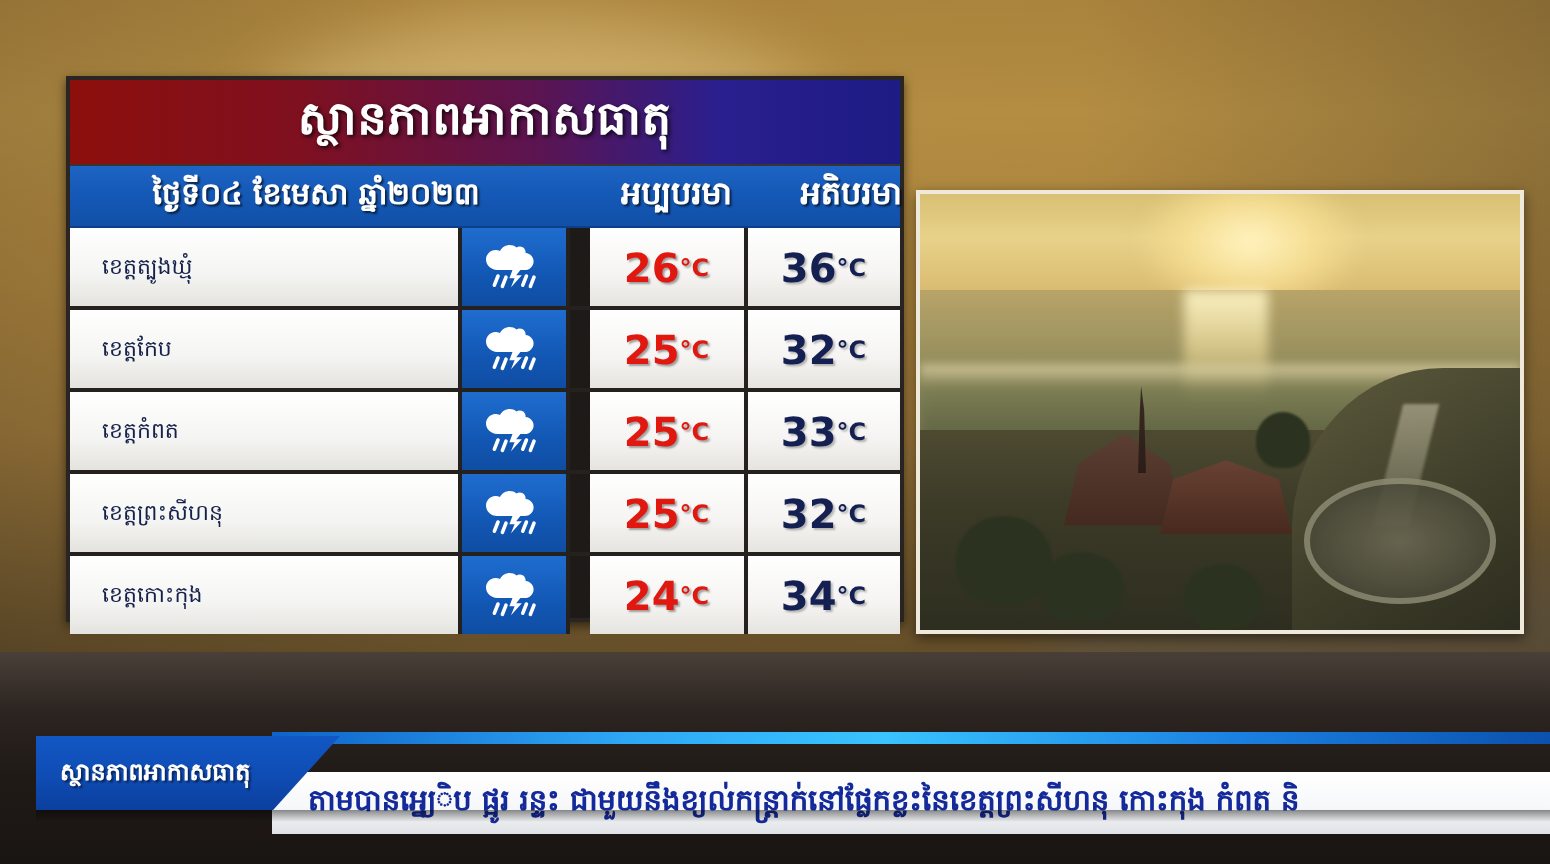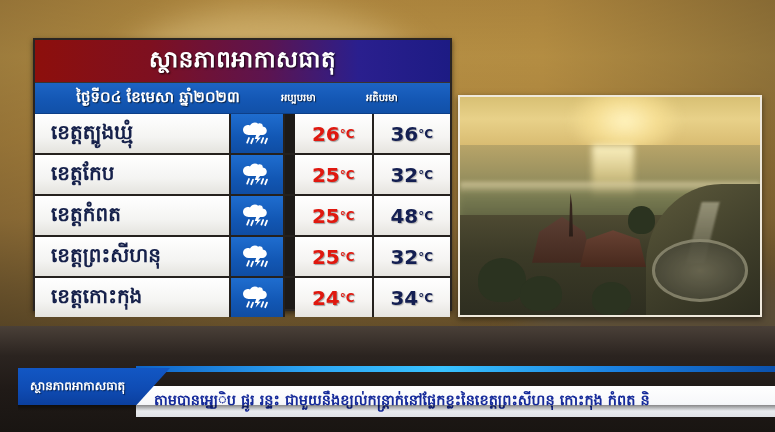--- a/index.html
+++ b/index.html
@@ -48,36 +48,36 @@
   .panel-subhead{
     height:30px;background:linear-gradient(180deg,#1d64c4 0%,#1457b4 55%,#1150a8 100%);
     display:flex;align-items:center;
     border-bottom:1px solid #0d3f88;
   }
   .sh-date{
     flex:0 0 246px;text-align:center;color:#fff;font-size:15px;font-weight:bold;
     text-shadow:1px 1px 1px rgba(0,0,0,.6);
   }
   .sh-min,.sh-max{
-    flex:0 0 85px;text-align:left;color:#fff;font-size:10px;font-weight:bold;
+    flex:0 0 85px;text-align:right;color:#fff;font-size:16px;font-weight:bold;
     text-shadow:1px 1px 1px rgba(0,0,0,.6);
   }
 
   
   .rows{padding:0;}
   .row{
     display:flex;align-items:stretch;height:39px;
     border-bottom:2px solid #25211e;
   }
   .row:last-child{border-bottom:none;}
   .c-name{
     flex:0 0 196px;background:linear-gradient(180deg,#ffffff 0%,#f4f4f2 60%,#e4e3de 100%);
     display:flex;align-items:center;padding-left:16px;
     border-right:2px solid #25211e;
-    color:#16214b;font-size:20px;font-weight:bold;
+    color:#16214b;font-size:11px;font-weight:normal;
     box-sizing:border-box;
   }
   .c-icon{
     flex:0 0 52px;background:linear-gradient(180deg,#1f6dcf 0%,#1257b4 60%,#0f4da3 100%);
     display:flex;align-items:center;justify-content:center;
     border-right:2px solid #25211e;
   }
   .c-min,.c-max{
     flex:1 1 0;background:linear-gradient(180deg,#ffffff 0%,#f5f4f2 60%,#e6e4df 100%);
     display:flex;align-items:center;justify-content:center;
@@ -273,21 +273,21 @@
     <line x1="24.2" y1="18" x2="22.4" y2="22.6"></line>
     <line x1="28" y1="18.6" x2="26.2" y2="23.2"></line>
   </g>
 </svg>
           </div>
           <div class="c-min">
             <span>25</span>
             <span class="deg">°C</span>
           </div>
           <div class="c-max">
-            <span>48</span>
+            <span>33</span>
             <span class="deg">°C</span>
           </div>
         </div>
         <div class="row">
           <div class="c-name">ខេត្តព្រះសីហនុ</div>
           <div class="c-icon">
 <svg width="36" height="28" viewBox="0 0 36 28">
   <path d="M11 5.5c1.6-3 5.6-3.9 8.2-1.8 1-0.6 2.4-0.6 3.4 0.1 0.9 0.7 1.3 1.7 1.2 2.7 2.3 0.2 4 2 4 4.2 0 2.4-2 4.3-4.4 4.3H9.6C6.5 15 4 12.6 4 9.8 4 7.2 6 5.2 8.6 5 9.3 5 10.2 5.1 11 5.5z" fill="#ffffff"></path>
   <path d="M17.8 13.5h4.6l-3.3 4.1h2.8l-5.4 6 1.8-4.5h-2.6z" fill="#ffffff"></path>
   <g stroke="#ffffff" stroke-width="1.8" stroke-linecap="round">

